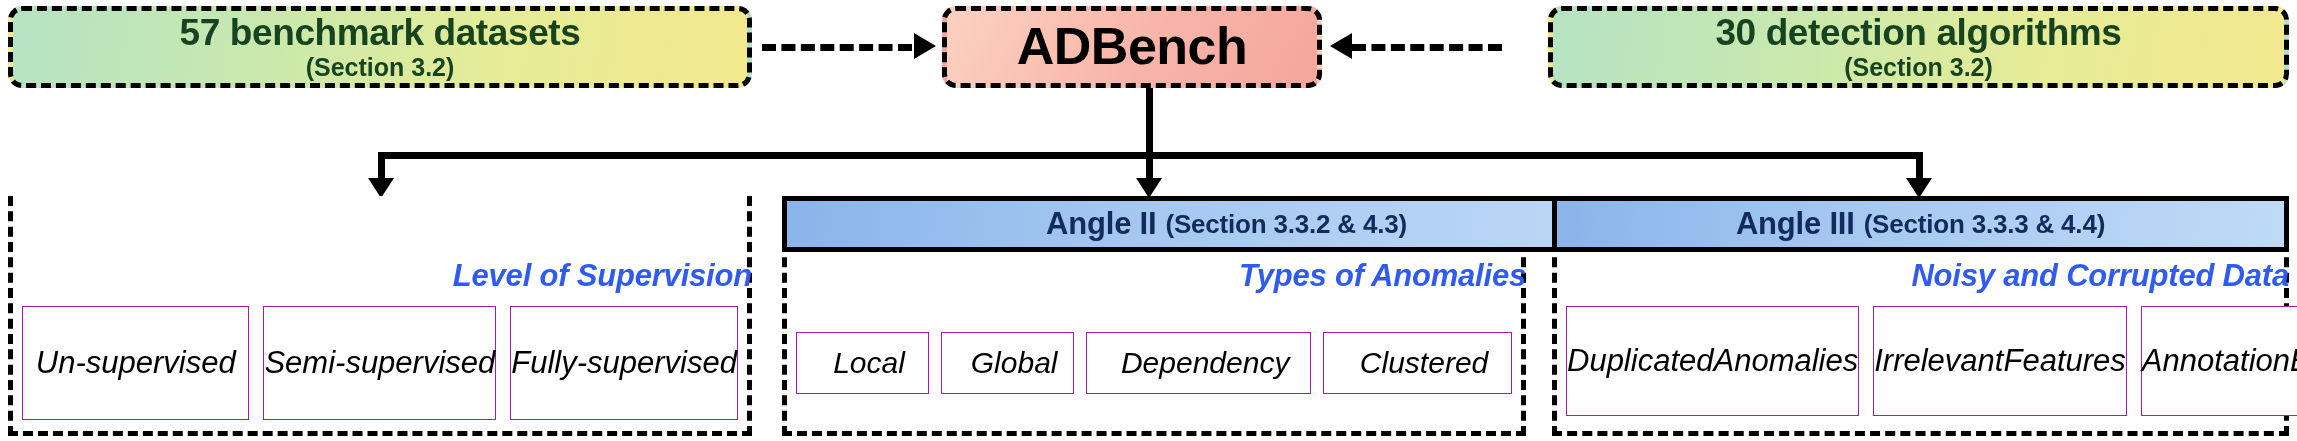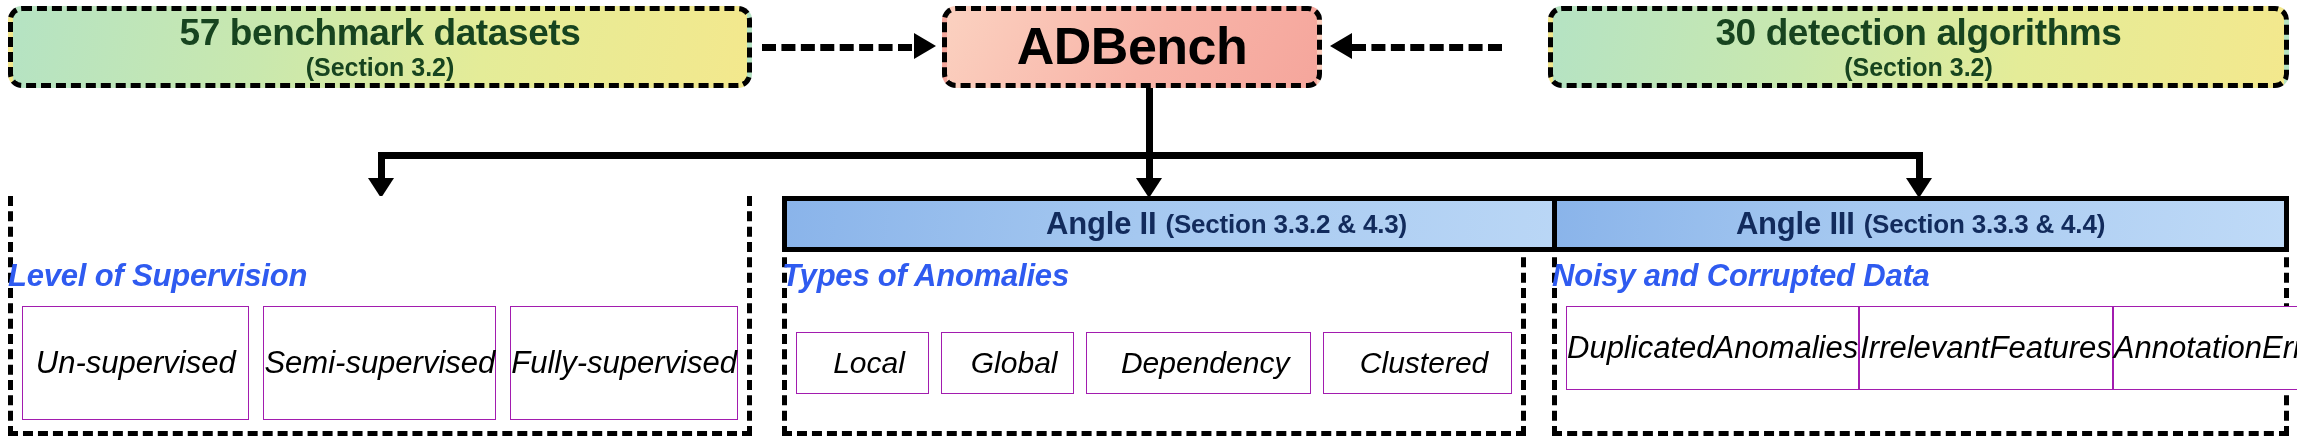--- a/index.html
+++ b/index.html
@@ -169,41 +169,41 @@
     color: #122b5c;
     font-weight: bold;
     font-size: 26px;
     margin-left: 9px;
     letter-spacing: -0.2px;
   }
 
   .angle-subtitle {
     position: absolute;
     top: 258px;
-    text-align: left;
+    text-align: right;
     color: #2f5bf0;
     font-weight: bold;
     font-style: italic;
     font-size: 31px;
     letter-spacing: -0.2px;
     white-space: nowrap;
   }
   #subtitle-1 { left: 8px;    width: 744px; }
   #subtitle-2 { left: 782px;  width: 744px; }
   #subtitle-3 { left: 1552px; width: 737px; }
 
   
   .leaf-row {
     position: absolute;
     display: flex;
     align-items: stretch;
   }
   #leaves-1 { left: 22px;   top: 306px; width: 716px; height: 114px; gap: 14px; }
   #leaves-2 { left: 796px;  top: 332px; width: 716px; height: 62px;  gap: 12px; }
-  #leaves-3 { left: 1566px; top: 306px; width: 709px; height: 84px; }
+  #leaves-3 { left: 1566px; top: 306px; width: 709px; height: 110px; gap: 14px; }
 
   .leaf {
     border: 1px solid #a21caf;
     background: #ffffff;
     box-sizing: border-box;
     display: flex;
     flex-direction: row;
     align-items: center;
     justify-content: center;
     color: #000000;

